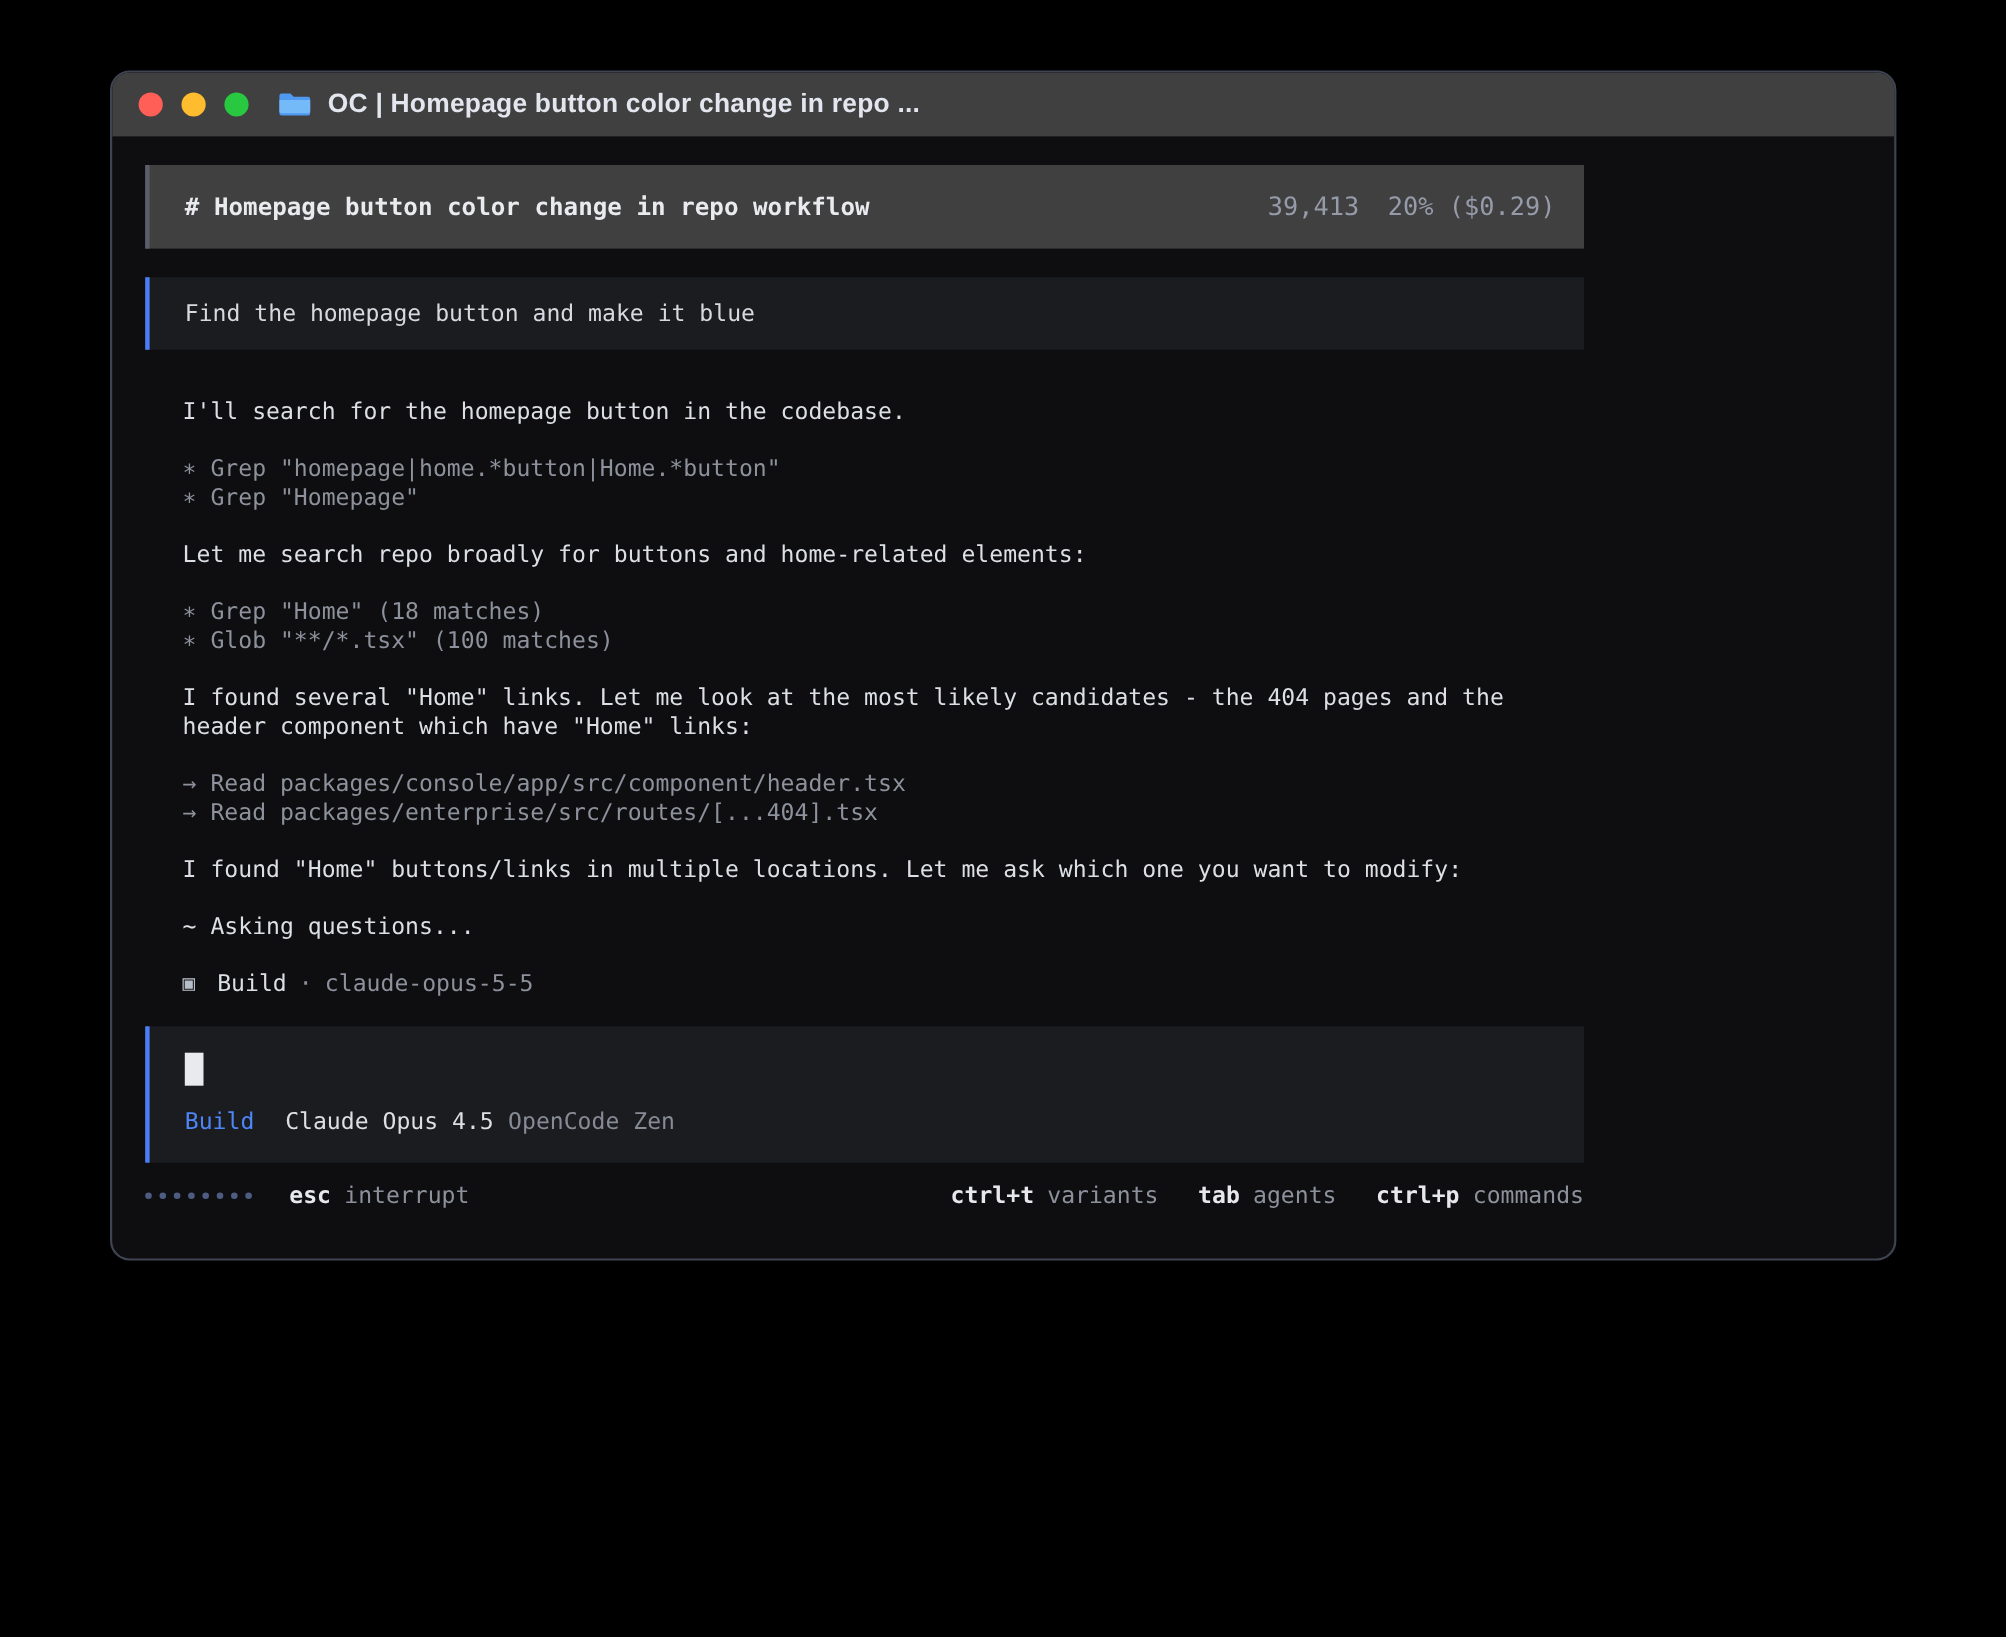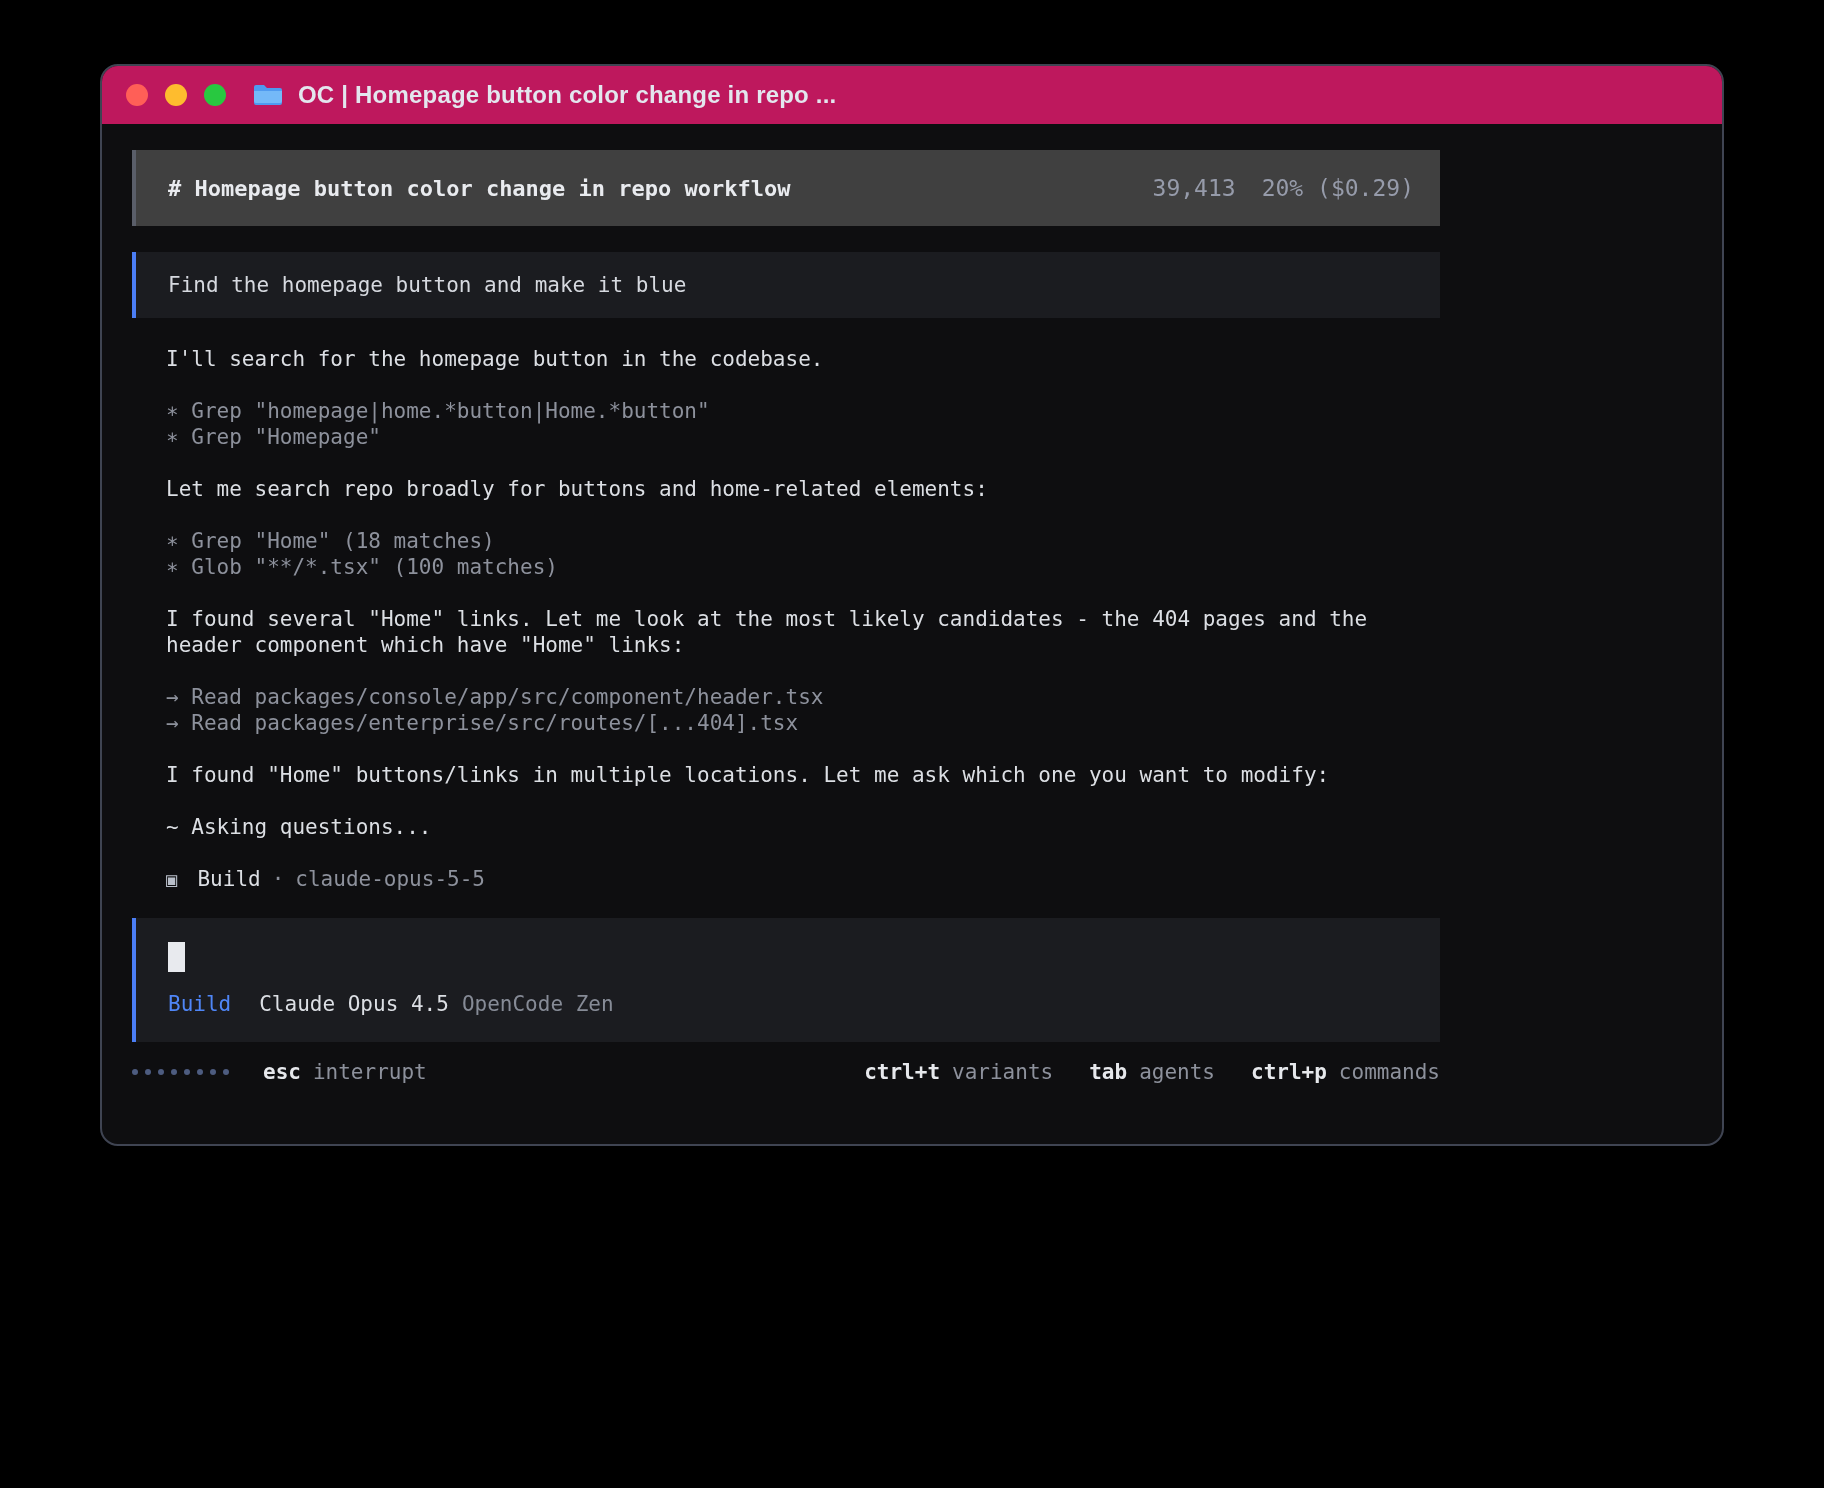--- a/index.html
+++ b/index.html
@@ -4,21 +4,21 @@
 <style>
   * { margin:0; padding:0; box-sizing:border-box; }
   html,body { width:1824px; height:1488px; background:#000; overflow:hidden;
               font-family:"DejaVu Sans Mono","Liberation Mono",monospace; }
 
   .window { position:absolute; left:100px; top:64px; width:1624px; height:1082px;
             background:#0e0e10; border:2px solid #3f4452; border-radius:18px;
             overflow:hidden; display:flex; flex-direction:column; }
 
   
-  .titlebar { height:58px; flex:none; background:#be185d; display:flex;
+  .titlebar { height:58px; flex:none; background:#404040; display:flex;
               align-items:center; padding:0 24px; }
   .lights { display:flex; gap:17px; }
   .light { width:22px; height:22px; border-radius:50%; }
   .light.red    { background:#ff5f57; }
   .light.yellow { background:#febc2e; }
   .light.green  { background:#28c840; }
   .titlewrap { display:flex; align-items:center; gap:14px; margin-left:26px; }
   .folder { display:flex; }
   .title { font-family:"Liberation Sans",sans-serif; font-weight:700;
            font-size:24px; color:#e3e6ee; letter-spacing:.2px; }
@@ -29,21 +29,21 @@
 
   .session-header { height:76px; background:#404040; border-left:4px solid #5a5e69;
                     display:flex; align-items:center; padding:0 26px 0 32px;
                     font-size:22px; font-weight:700; color:#e9ebef; }
   .stats { margin-left:auto; display:flex; gap:26px; font-weight:400;
            font-size:23px; color:#969baa; }
 
   .user-msg { margin-top:26px; background:#1b1c20; border-left:4px solid #4b7ef5;
               padding:21px 26px 21px 32px; font-size:21px; color:#d6d9df; }
 
-  .chat { margin-top:28px; padding:0 44px 0 34px; font-size:21px;
+  .chat { margin-top:43px; padding:0 44px 0 34px; font-size:21px;
           line-height:26px; color:#dcdfe4; }
   .msg { margin:0 0 26px 0; white-space:pre-wrap; }
   .toolgroup { margin:0 0 26px 0; }
   .tool { color:#8d919c; white-space:pre; }
 
   .agent-line { display:flex; align-items:center; }
   .agent-icon { color:#b8bec9; font-size:19px; }
   .agent-name { margin-left:20px; color:#dcdfe4; }
   .agent-sep  { margin:0 11px; color:#8d919c; }
   .agent-model{ color:#8d919c; }

